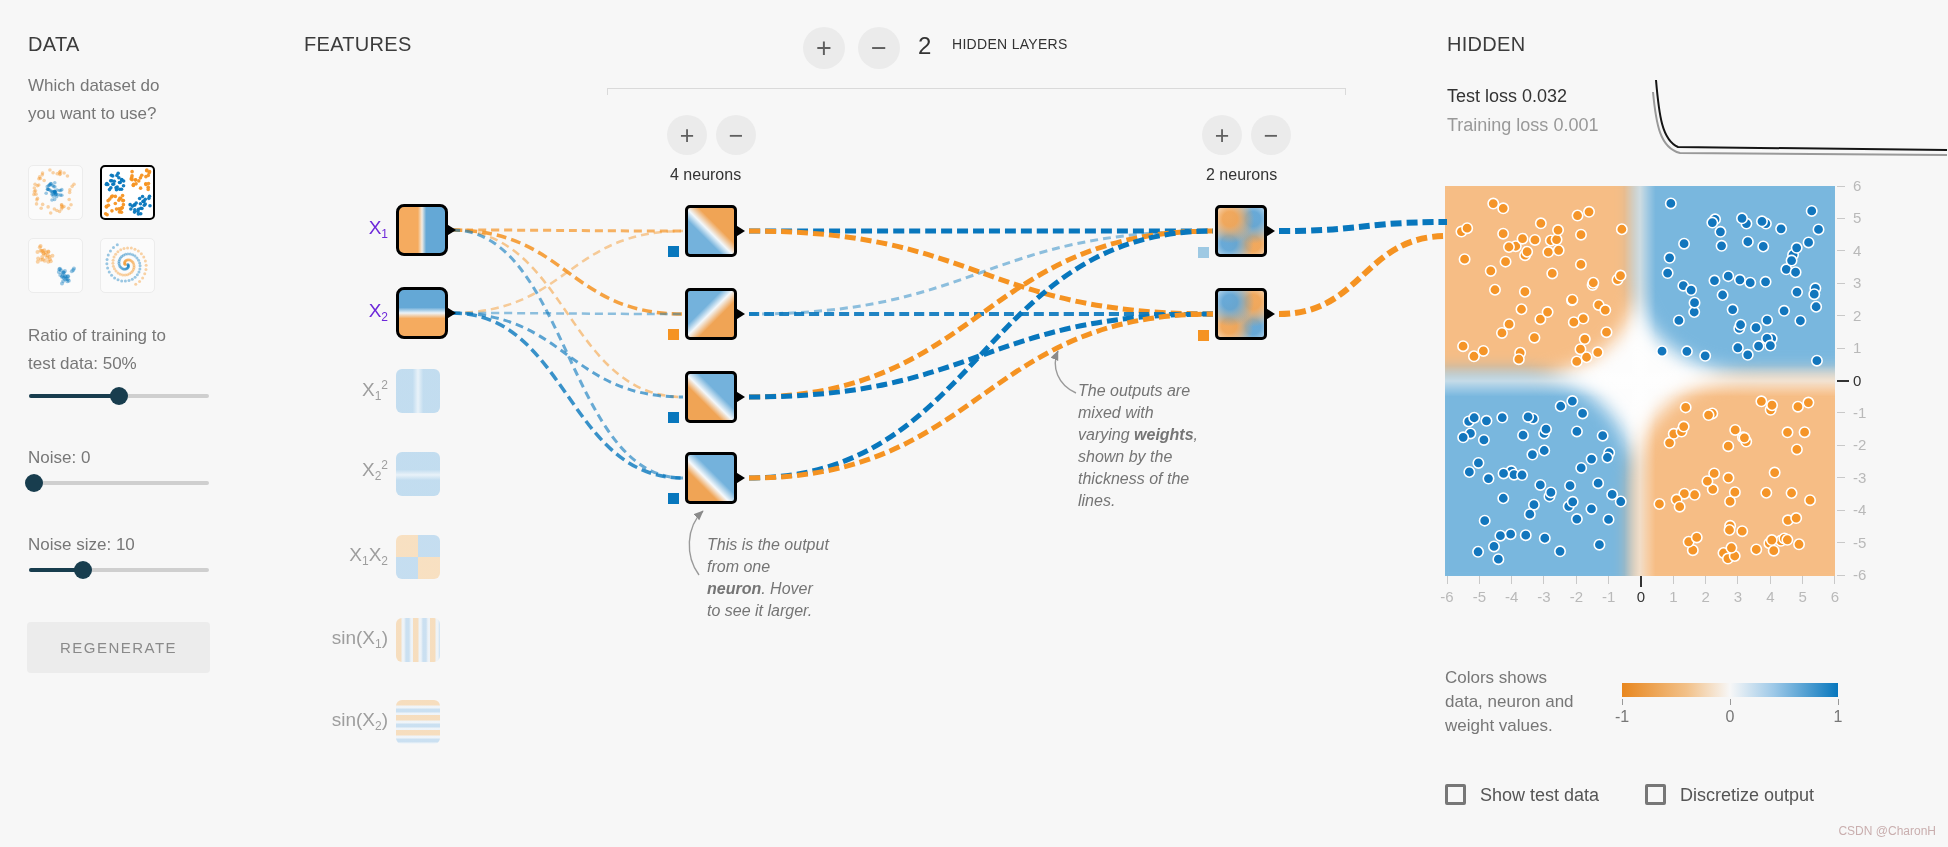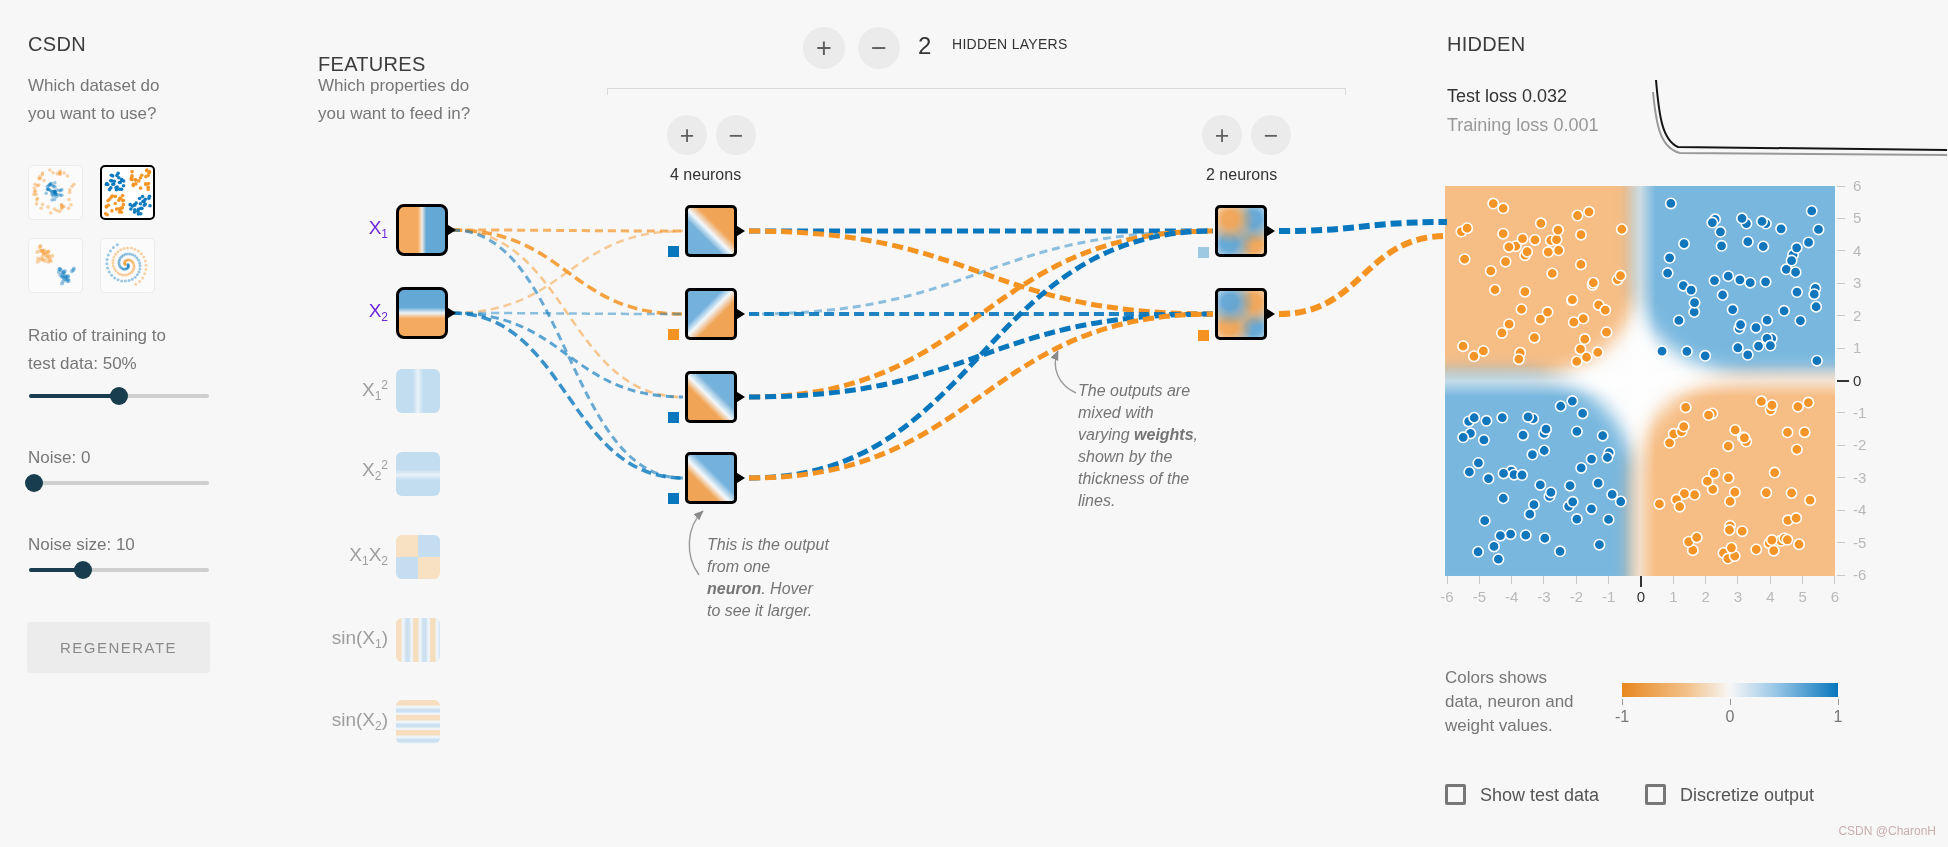--- a/index.html
+++ b/index.html
@@ -97,21 +97,21 @@
         <path d="M749,397 C981,397 981,314 1213,314" stroke="#0877bd" stroke-width="5" fill="none" stroke-opacity="1" stroke-dasharray="11 5" stroke-linecap="butt" style="pointer-events: auto;"></path>
         <path d="M749,478 C981,478 981,231 1213,231" stroke="#0877bd" stroke-width="5" fill="none" stroke-opacity="1" stroke-dasharray="11 5" stroke-linecap="butt" style="pointer-events: auto;"></path>
         <path d="M749,478 C981,478 981,314 1213,314" stroke="#f59322" stroke-width="5" fill="none" stroke-opacity="1" stroke-dasharray="11 5" stroke-linecap="butt" style="pointer-events: auto;"></path>
         <path d="M1279,231 C1363,231 1363,222 1447,222" stroke="#0877bd" stroke-width="6" fill="none" stroke-opacity="1" stroke-dasharray="11 5" stroke-linecap="butt" style="pointer-events: auto;"></path>
         <path d="M1279,314 C1363,314 1363,236 1447,236" stroke="#f59322" stroke-width="6" fill="none" stroke-opacity="1" stroke-dasharray="11 5" stroke-linecap="butt" style="pointer-events: auto;"></path>
       </g>
     <path d="M699,575 C685,556 686,527 703,511" stroke="#9a9a9a" stroke-width="1.4" fill="none" marker-end="url(#arrh)"></path>
     <path d="M1076,393 C1058,385 1051,367 1058,351" stroke="#9a9a9a" stroke-width="1.4" fill="none" marker-end="url(#arrh)"></path>
   </svg>
 
-  <div class="abs panel-title" style="left:28px;top:33px;">CSDN</div>
+  <div class="abs panel-title" style="left:28px;top:33px;">DATA</div>
   <div class="abs question" style="left:28px;top:72px;width:170px;">Which dataset do
 you want to use?</div>
   <div id="thumbs">
       <div class="thumb" style="left: 28px; top: 165px;">
         <svg width="51" height="51">
           <circle cx="26.056118543590976" cy="25.540951748317408" r="1.8" fill="#0877bd" fill-opacity="0.4"></circle>
           <circle cx="31.722291508742465" cy="24.57101128939125" r="1.8" fill="#0877bd" fill-opacity="0.4"></circle>
           <circle cx="21.88257747092447" cy="25.015717805376443" r="1.8" fill="#0877bd" fill-opacity="0.4"></circle>
           <circle cx="23.38976959636355" cy="25.957842031041363" r="1.8" fill="#0877bd" fill-opacity="0.4"></circle>
           <circle cx="19.293057392323085" cy="23.351110430973318" r="1.8" fill="#0877bd" fill-opacity="0.4"></circle>
@@ -480,23 +480,21 @@
         <div class="slider-thumb" style="left: -4px;"></div>
       </div>
       <div class="abs slider-label" style="left: 28px; top: 531px; width: 190px;"><span>Noise size:  </span><span>10</span></div>
       <div class="slider-track" style="left: 29px; top: 568px;">
         <div class="slider-fill" style="width: 54px;"></div>
         <div class="slider-thumb" style="left: 45px;"></div>
       </div>
     </div>
   <button class="btn-regen">REGENERATE</button>
 
-  <div class="abs panel-title" style="left:318px;top:33px;margin-top:20px;">FEATURES</div>
-  <div class="abs question" style="left:318px;top:72px;width:170px;">Which properties do
-you want to feed in?</div>
+  <div class="abs panel-title" style="left:304px;top:33px;">FEATURES</div>
   <div id="features">
       <div class="fsq active hm-x1" style="left: 396px; top: 204px; width: 52px; height: 52px; z-index: 3;">
         <div class="nub"></div>
       </div>
       <div class="flabel on" style="left: 298px; top: 217px;"><span>X</span><span class="sb">1</span></div>
       <div class="fsq active hm-x2" style="left: 396px; top: 287px; width: 52px; height: 52px; z-index: 3;">
         <div class="nub"></div>
       </div>
       <div class="flabel on" style="left: 298px; top: 300px;"><span>X</span><span class="sb">2</span></div>
       <div class="fsq inactive pat-x1sq" style="left: 396px; top: 369px; width: 44px; height: 44px; z-index: 3;"></div>

